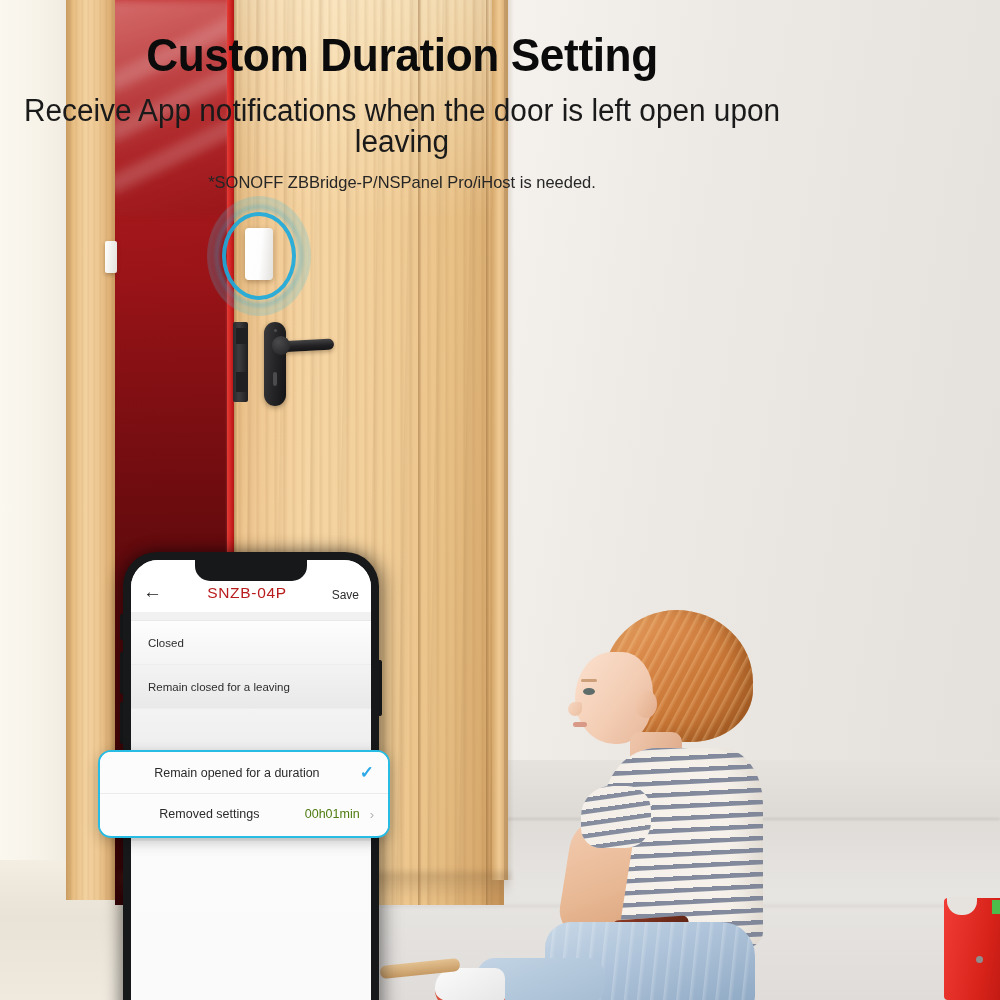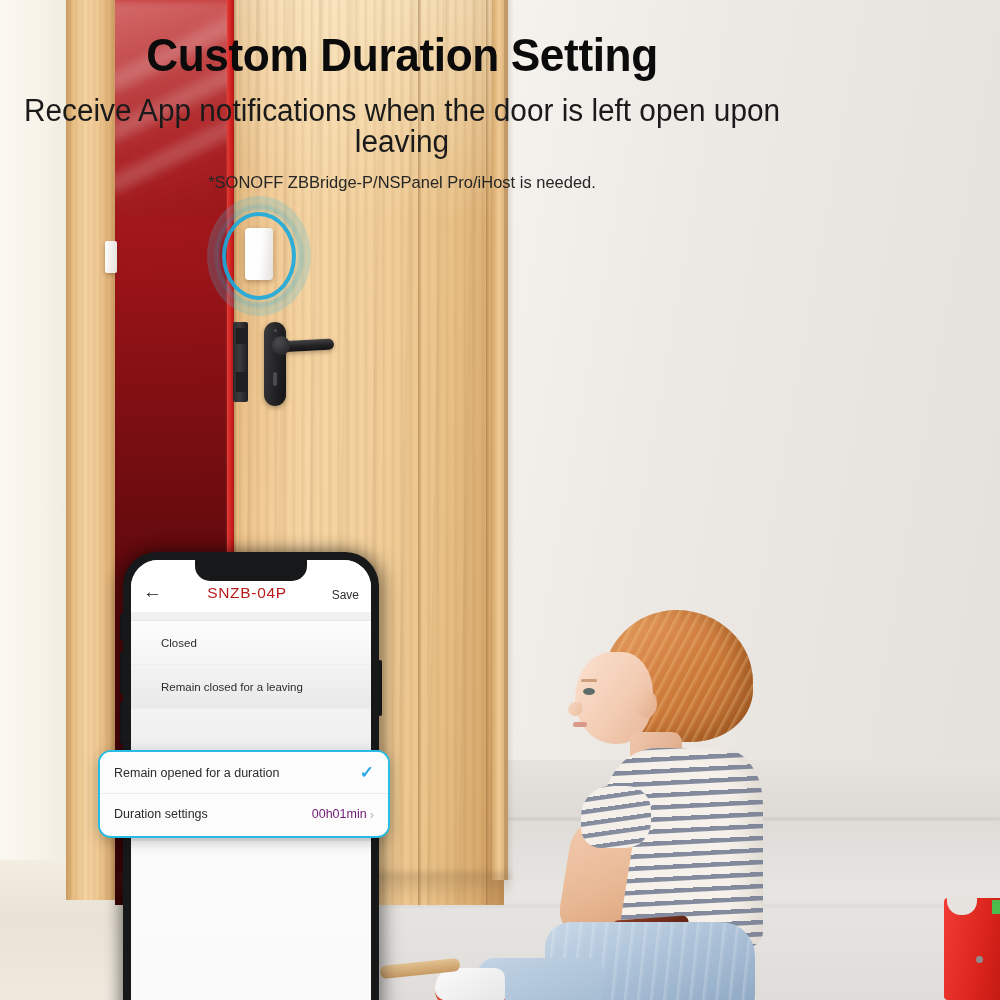--- a/index.html
+++ b/index.html
@@ -379,21 +379,21 @@
     letter-spacing:.7px; font-weight:400;
   }
   .nav-save{
     width:34px; text-align:right; font-size:12px; color:#2E2E2E; cursor:pointer;
   }
   .list{
     position:absolute; left:0; top:52px; right:0; bottom:0;
     background:linear-gradient(180deg,#F4F4F4 0%,#F7F7F7 6%,#FBFBFB 40%,#FAFAFA 100%);
   }
   .row{
-    height:44px; display:flex; align-items:center; padding:0 30px;
+    height:44px; display:flex; align-items:center; padding:0 17px;
     border-bottom:1px solid #EDEDED;
     font-size:11.5px; color:#2D2D2D;
     background:linear-gradient(180deg,#FDFDFD,#F4F4F4);
   }
   .row.shade{ background:linear-gradient(180deg,#F3F3F3,#E9E9E9); }
   .row.blank{ border-bottom:none; background:#FAFAFA; height:auto; flex:1; }
   .row-spacer{ height:9px; background:#F1F1F1; border-bottom:1px solid #E8E8E8; }
 
   
   .popup{
@@ -404,26 +404,26 @@
     z-index:70;
     box-shadow:0 4px 14px rgba(0,0,0,.22);
     overflow:hidden;
   }
   .popup-row{
     height:41px; display:flex; align-items:center; padding:0 14px;
     font-size:12.5px; color:#2B2B2B;
     background:#FCFCFC;
   }
   .popup-row.sep{ border-top:1px solid #ECECEC; }
-  .popup-row .grow{ flex:1; }
+  .popup-row .grow{ flex:1;text-align:center; }
   .popup-check{
     color:#2CA8E6; font-size:17px; line-height:1; font-weight:700;
   }
   .popup-val{
-    color:#701a75; font-size:12.5px; margin-right:3px;
+    color:#4d7c0f; font-size:12.5px; margin-right:10px;
   }
   .popup-chev{
     color:#B3B3B3; font-size:13px; line-height:1;
   }
 </style>
 </head>
 <body>
 
 <div id="scene">
 
@@ -539,17 +539,17 @@
     </div>
   </div>
 </div>
 
 <div class="popup">
   <div class="popup-row">
     <span class="grow">Remain opened for a duration</span>
     <span class="popup-check">✓</span>
   </div>
   <div class="popup-row sep">
-    <span class="grow">Duration settings</span>
+    <span class="grow">Removed settings</span>
     <span class="popup-val">00h01min</span>
     <span class="popup-chev">›</span>
   </div>
 </div>
 
 </body></html>

